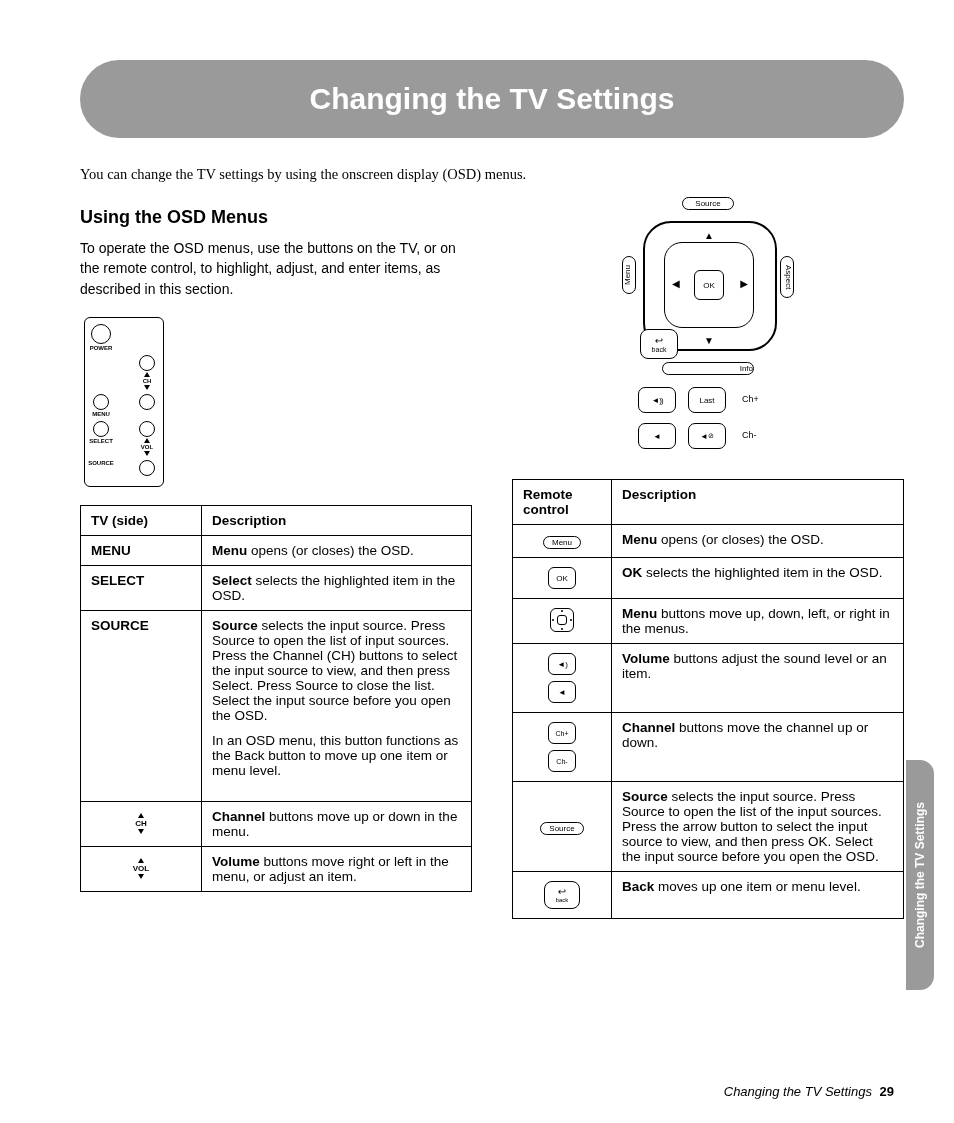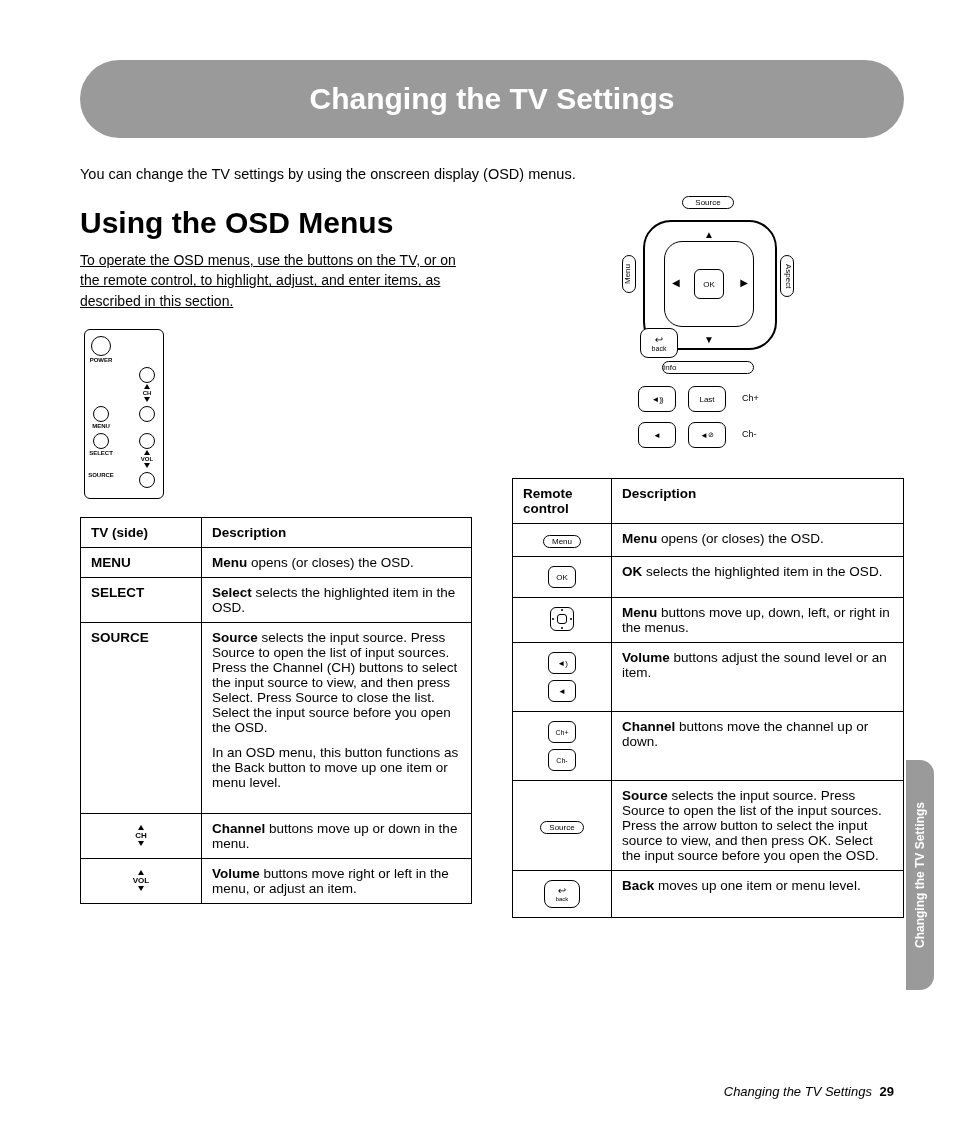--- a/index.html
+++ b/index.html
@@ -20,38 +20,38 @@
     font-weight: bold;
     font-size: 30px;
     text-align: center;
     border-radius: 40px;
     padding: 22px 0;
     margin-bottom: 28px;
   }
   .intro {
     margin: 0 0 14px 0;
     font-size: 14.5px;
+    font-family: Liberation Serif, serif;
   }
   h2.section {
     font-weight: bold;
-    font-size: 30px;
+    font-size: 18px;
     margin: 10px 0 10px 0;
   }
   .columns {
     display: flex;
     gap: 40px;
   }
   .col {
     flex: 1;
   }
   .para {
     font-size: 14px;
     line-height: 1.45;
     margin: 0 0 18px 0;
-    text-decoration: underline;
   }
   table.spec {
     border-collapse: collapse;
     width: 100%;
     font-size: 13.5px;
     border-radius: 7px;
   }
   table.spec th, table.spec td {
     border: 1px solid #000;
     padding: 7px 10px;
@@ -112,21 +112,21 @@
   .nav-wrap { position:relative; height:140px; margin:6px 0;}
   .nav-outer {
     position:absolute; left:25px; top:5px; width:130px; height:126px;
     border:2px solid #000; border-radius:28px;
   }
   .nav-inner { position:absolute; left:46px; top:26px; width:88px; height:84px; border:1px solid #000; border-radius:18px;}
   .ok-center { position:absolute; left:76px; top:54px; width:28px; height:28px; border:1px solid #000; border-radius:6px; display:flex; align-items:center; justify-content:center; font-size:8px;}
   .arrow { position:absolute; font-size:10px; }
   .side-label { position:absolute; writing-mode: vertical-rl; font-size:8px; border:1px solid #000; border-radius:8px; padding:8px 0px; width:12px; text-align:center;}
   .back-btn { position:absolute; left:22px; bottom:-3px; width:36px; height:28px; border:1px solid #000; border-radius:8px; font-size:7px; display:flex; flex-direction:column; align-items:center; justify-content:center; gap:0; background:#fff;}
-  .info-bar { width:90px; margin:0 auto; border:1px solid #000; border-radius:10px; font-size:8px; text-align:left; padding:1px 0;}
+  .info-bar { width:90px; margin:0 auto; border:1px solid #000; border-radius:10px; font-size:8px; text-align:right; padding:1px 0;}
   .btn-grid { display:grid; grid-template-columns: repeat(3, 40px); gap:10px; justify-content:center; margin-top:12px;}
   .sq { width:36px; height:24px; border:1px solid #000; border-radius:7px; display:flex; align-items:center; justify-content:center; font-size:8px;}
   .chlbl { border:none; font-size:9px; justify-content:flex-start; padding-left:4px;}
 
   
   .mini-pill { border:1px solid #000; border-radius:10px; padding:1px 8px; font-size:8px; display:inline-block;}
   .mini-sq { border:1px solid #000; border-radius:6px; width:26px; height:20px; display:inline-flex; align-items:center; justify-content:center; font-size:8px; margin:1px;}
   .mini-dot {border:1px solid #000; border-radius:6px; width:22px; height:22px; display:inline-block; position:relative;}
   .mini-dot .c {position:absolute; left:6px; top:6px; width:8px; height:8px; border:1px solid #000; border-radius:3px;}
   .mini-dot .d {position:absolute; width:2px; height:2px; background:#000; border-radius:50%;}

